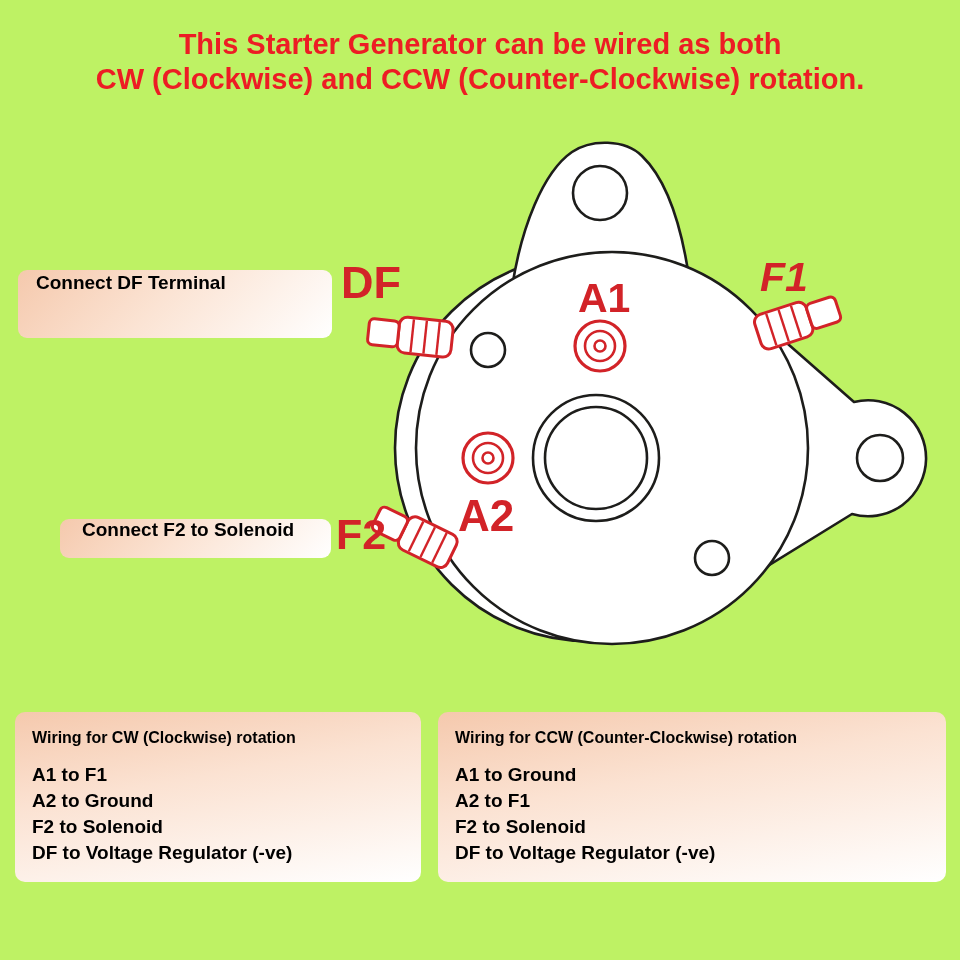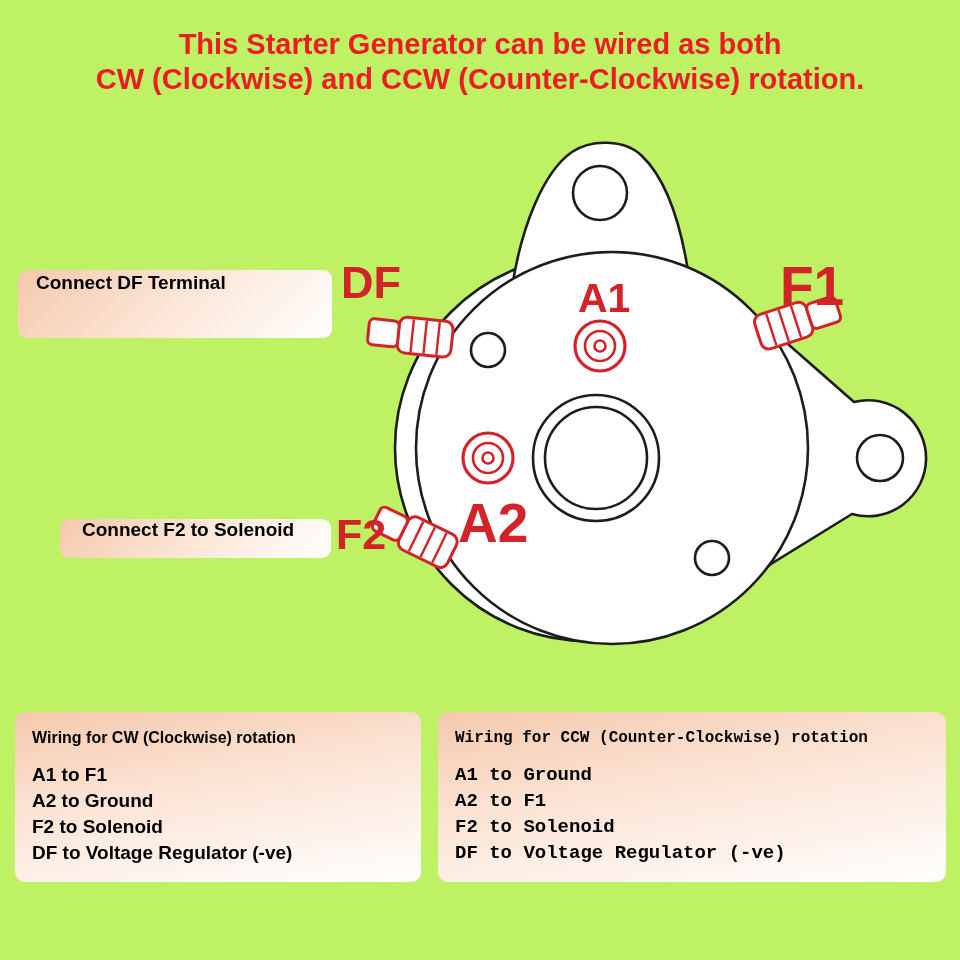--- a/index.html
+++ b/index.html
@@ -17,35 +17,35 @@
 
   .diagram{position:absolute;left:0;top:0;}
   .ink{fill:#fff;stroke:var(--line-color);stroke-width:2.6;stroke-linejoin:round;}
   .red-ring{fill:none;stroke:var(--diagram-red);}
   .bolt-part{fill:#fff;stroke:var(--diagram-red);stroke-width:3;}
   .bolt-ridge{stroke:var(--diagram-red);stroke-width:2.4;}
 
   .term-label{position:absolute;font-weight:700;color:var(--diagram-red);}
   .label-df{left:341px;top:257px;font-size:45px;}
   .label-a1{left:578px;top:275px;font-size:41px;}
-  .label-f1{left:780px;top:254px;font-size:55px;}
-  .label-a2{left:458px;top:491px;font-size:55px;}
+  .label-f1{left:760px;top:254px;font-size:41px;font-style:italic;}
+  .label-a2{left:458px;top:491px;font-size:44px;}
   .label-f2{left:336px;top:510px;font-size:43px;}
 
   .callout{position:absolute;border-radius:9px;color:#000;font-weight:700;font-size:19px;
            background:linear-gradient(135deg,var(--panel-peach) 0%,#fbe3d3 45%,#ffffff 100%);
            display:flex;flex-direction:column;justify-content:flex-start;box-sizing:border-box;}
   .callout-df{left:18px;top:270px;width:314px;height:68px;padding-left:18px;line-height:25px;}
   .callout-f2{left:60px;top:519px;width:271px;height:39px;padding-left:22px;}
 
   .panel{position:absolute;top:712px;height:170px;border-radius:10px;color:#000;
          background:linear-gradient(170deg,var(--panel-peach) 0%,#fbe2d2 40%,#ffffff 100%);
          box-sizing:border-box;padding:17px 0 0 17px;}
   .panel-cw{left:15px;width:406px;}
-  .panel-ccw{left:438px;width:508px;font-family:Liberation Mono, monospace;}
+  .panel-ccw{left:438px;width:508px;}
   .panel-title{font-size:16px;font-weight:700;margin:0 0 15px 0;}
   .panel-list{list-style:none;margin:0;padding:0;}
   .panel-list li{font-size:19px;font-weight:700;line-height:26px;}
 </style>
 </head>
 <body>
 
 <div class="page">
 
   <header class="title">

